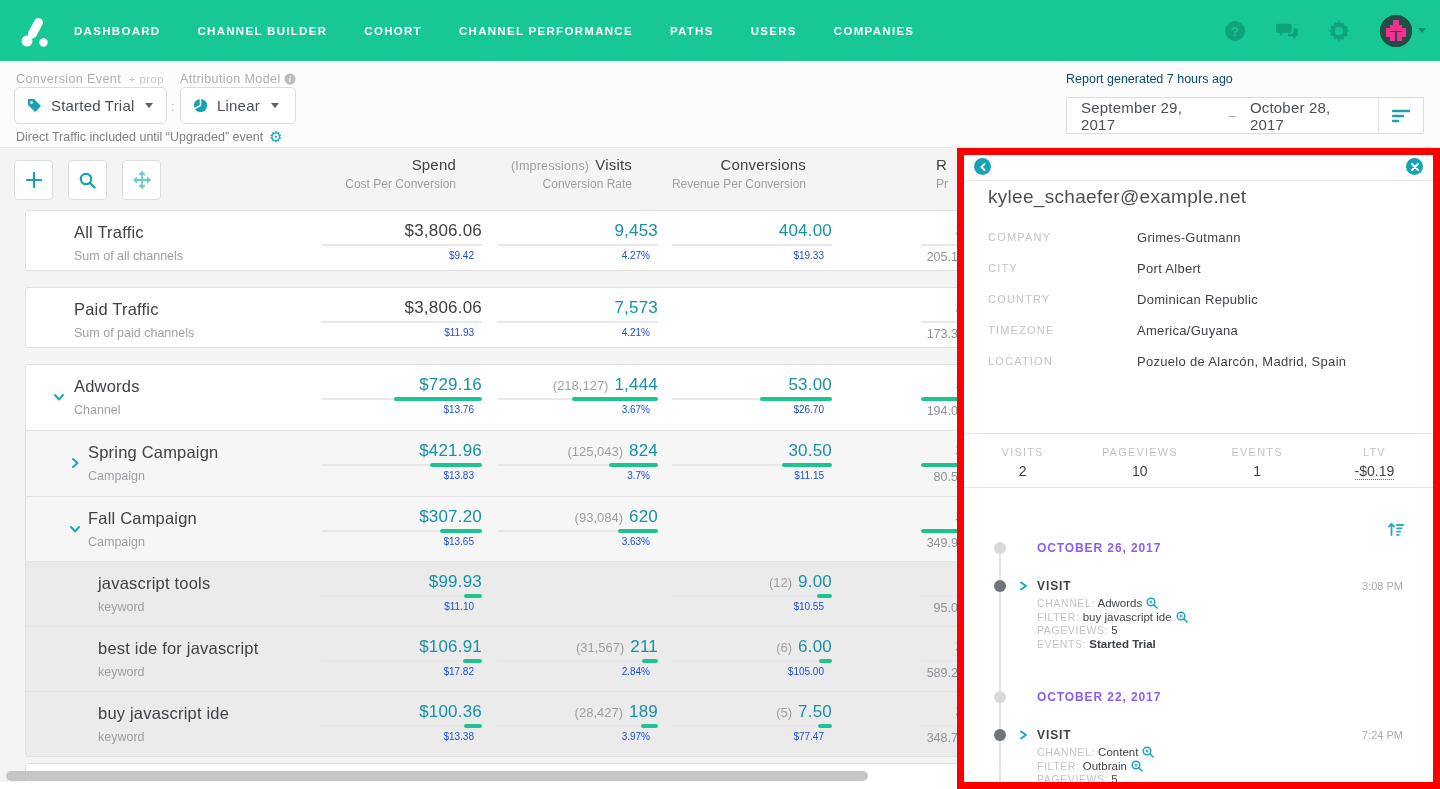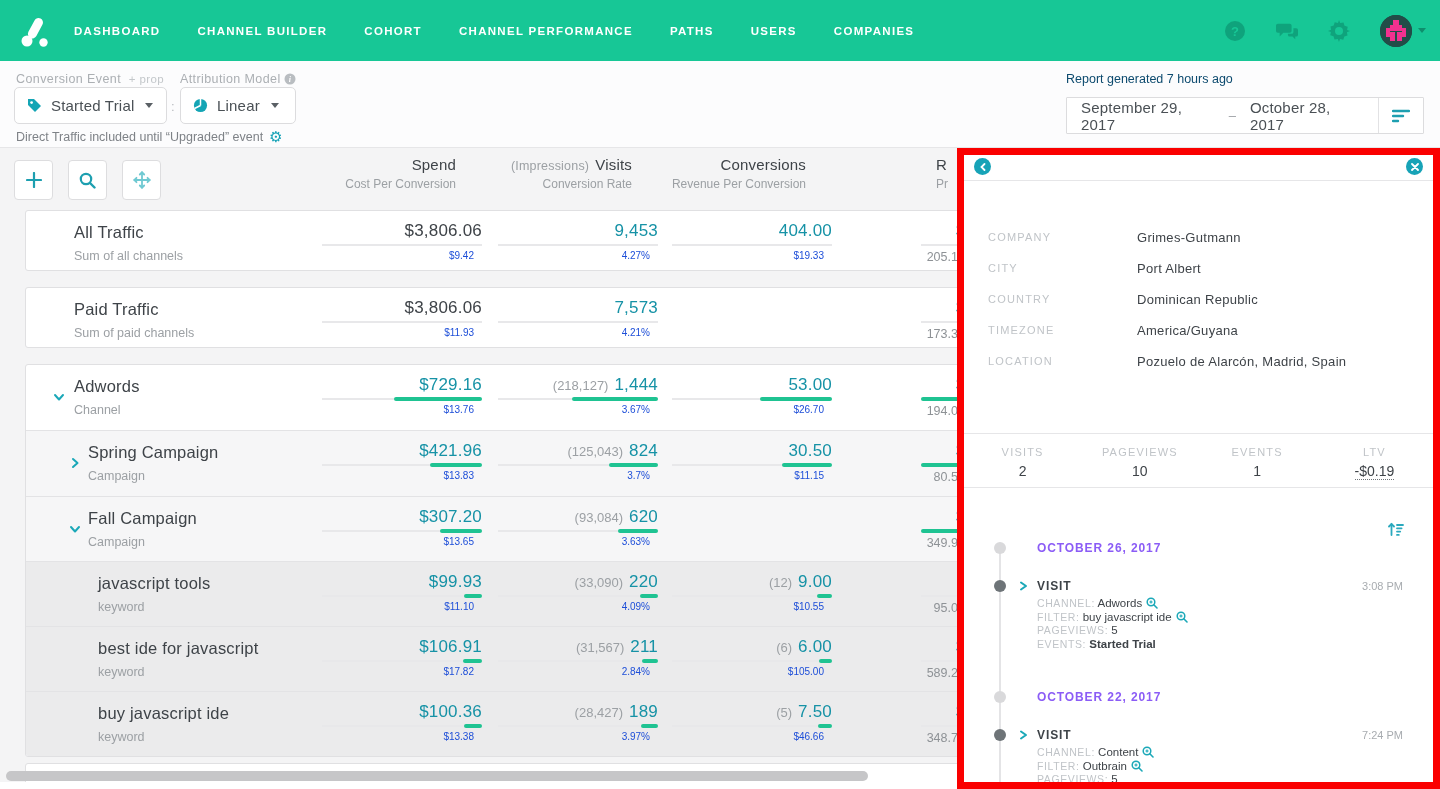--- a/index.html
+++ b/index.html
@@ -400,26 +400,20 @@
       <div class="row lv2 gray">
 
     <div class="rt">javascript tools</div>
     <div class="rs">keyword</div>
     <div class="cell c1">
       <div class="tv"><span class="val teal">$99.93</span></div>
       <div class="sep"></div>
           <div class="bar" style="width: 18px;"></div>
       <div class="bv">$11.10</div>
     </div>
-    <div class="cell c2">
-      <div class="tv"><span class="pre">(33,090)</span><span class="val teal">220</span></div>
-      <div class="sep"></div>
-          <div class="bar" style="width: 18px;"></div>
-      <div class="bv">4.09%</div>
-    </div>
     <div class="cell c3">
       <div class="tv"><span class="pre">(12)</span><span class="val teal">9.00</span></div>
       <div class="sep"></div>
           <div class="bar" style="width: 15px;"></div>
       <div class="bv">$10.55</div>
     </div>
     <div class="cell c4">
       <div class="tv4"></div>
       <div class="sep4"></div>
       <div class="bv4">95.05%</div>
@@ -468,21 +462,21 @@
     <div class="cell c2">
       <div class="tv"><span class="pre">(28,427)</span><span class="val teal">189</span></div>
       <div class="sep"></div>
           <div class="bar" style="width: 17px;"></div>
       <div class="bv">3.97%</div>
     </div>
     <div class="cell c3">
       <div class="tv"><span class="pre">(5)</span><span class="val teal">7.50</span></div>
       <div class="sep"></div>
           <div class="bar" style="width: 14px;"></div>
-      <div class="bv">$46.66</div>
+      <div class="bv">$77.47</div>
     </div>
     <div class="cell c4">
       <div class="tv4">$</div>
       <div class="sep4"></div>
       <div class="bv4">348.71%</div>
       <div class="dol"></div>
     </div>
   </div>
     </div>
 
@@ -496,20 +490,21 @@
         <svg width="8" height="8" viewBox="0 0 8 8">
             <path d="M5.5 1 2.5 4l3 3" stroke="#fff" stroke-width="1.8" fill="none" stroke-linecap="round"></path>
           </svg>
       </div>
       <div class="pbtn p-close">
         <svg width="8" height="8" viewBox="0 0 8 8">
             <path d="M1 1l6 6M7 1L1 7" stroke="#fff" stroke-width="1.8" stroke-linecap="round"></path>
           </svg>
       </div>
     </div>
+    <div class="p-title">kylee_schaefer@example.net</div>
     <div class="p-fields" id="p-fields">
         <div class="field">
     <span class="flabel">COMPANY</span>
     <span class="fvalue">Grimes-Gutmann</span>
   </div>
         <div class="field">
     <span class="flabel">CITY</span>
     <span class="fvalue">Port Albert</span>
   </div>
         <div class="field">

